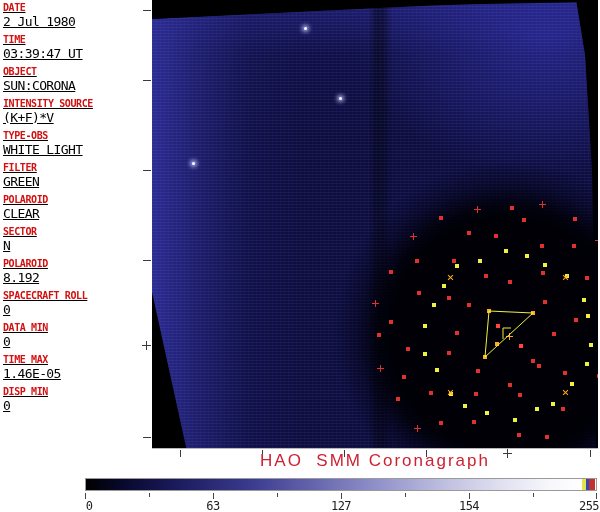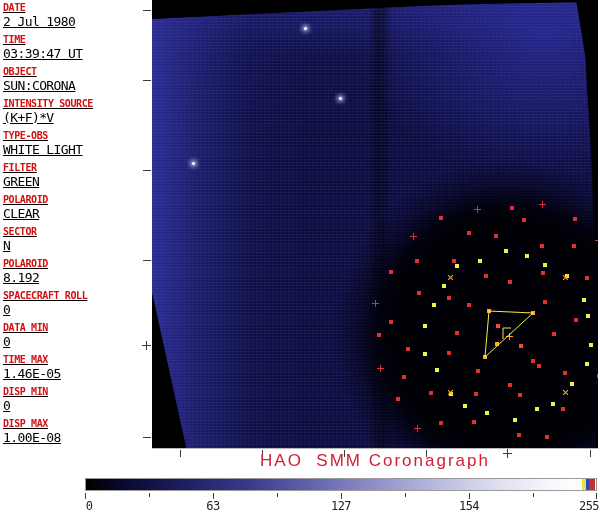--- a/index.html
+++ b/index.html
@@ -120,24 +120,20 @@
       <div class="flabel">DATA MIN</div>
       <div class="fvalue">0</div>
     </div>
     <div class="field">
       <div class="flabel">TIME MAX</div>
       <div class="fvalue">1.46E-05</div>
     </div>
     <div class="field">
       <div class="flabel">DISP MIN</div>
       <div class="fvalue">0</div>
-    </div>
-    <div class="field">
-      <div class="flabel">DISP MAX</div>
-      <div class="fvalue">1.00E-08</div>
     </div>
   </div>
 
 <div id="image-viewport">
   <div id="film-area"></div>
   <div id="occulting-disk"></div>
   <div id="top-scan-band"></div>
   <div id="right-edge-band"></div>
   <div id="bottomleft-wedge"></div>
   <div id="star-layer">

